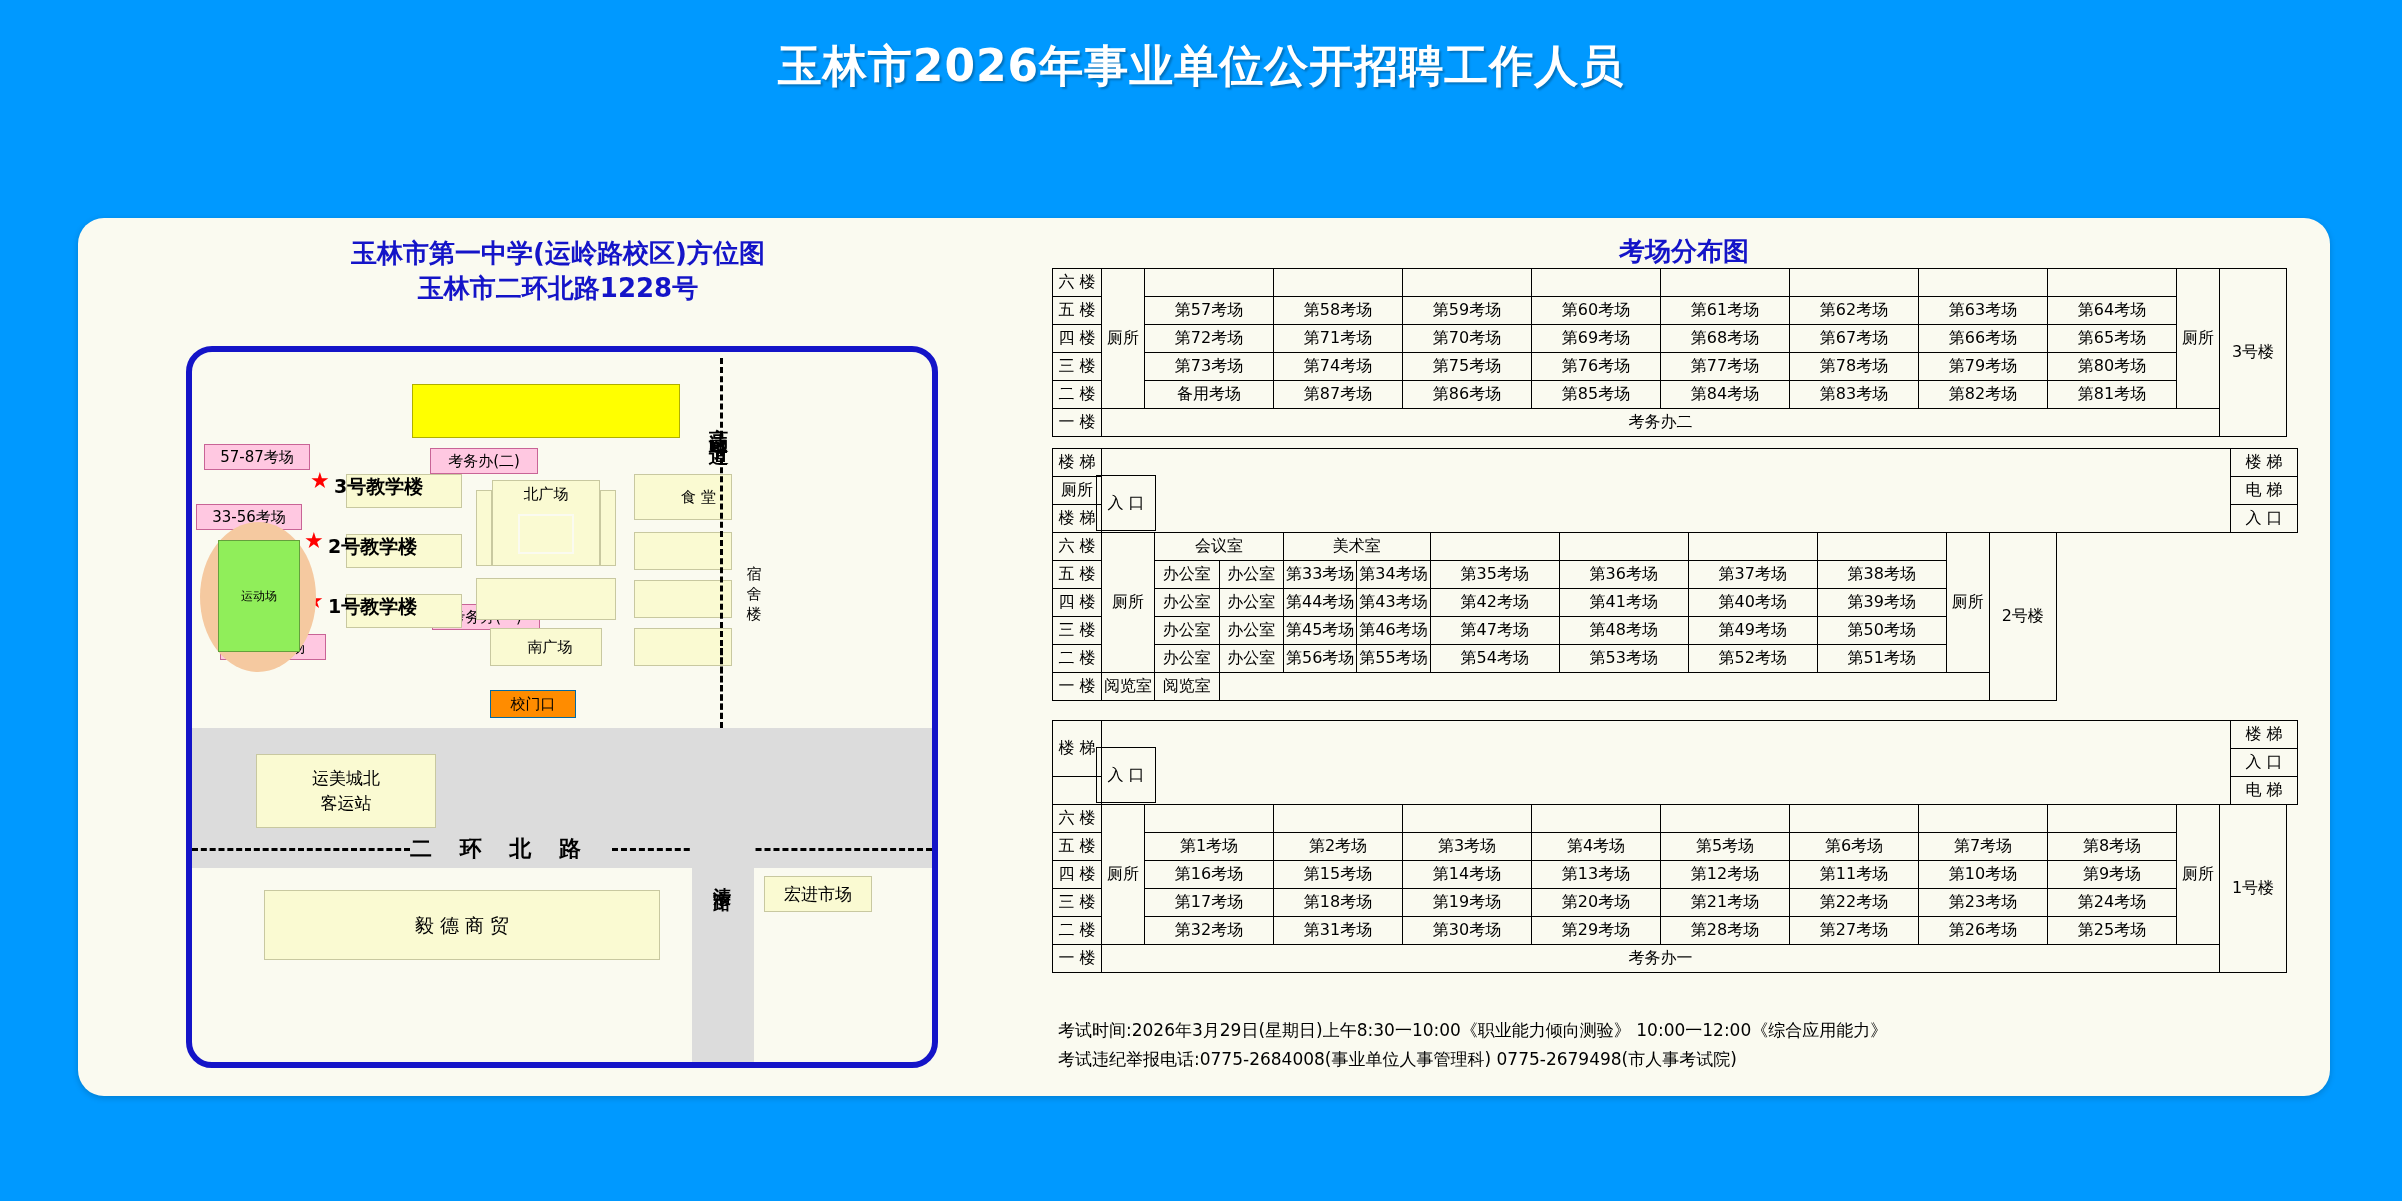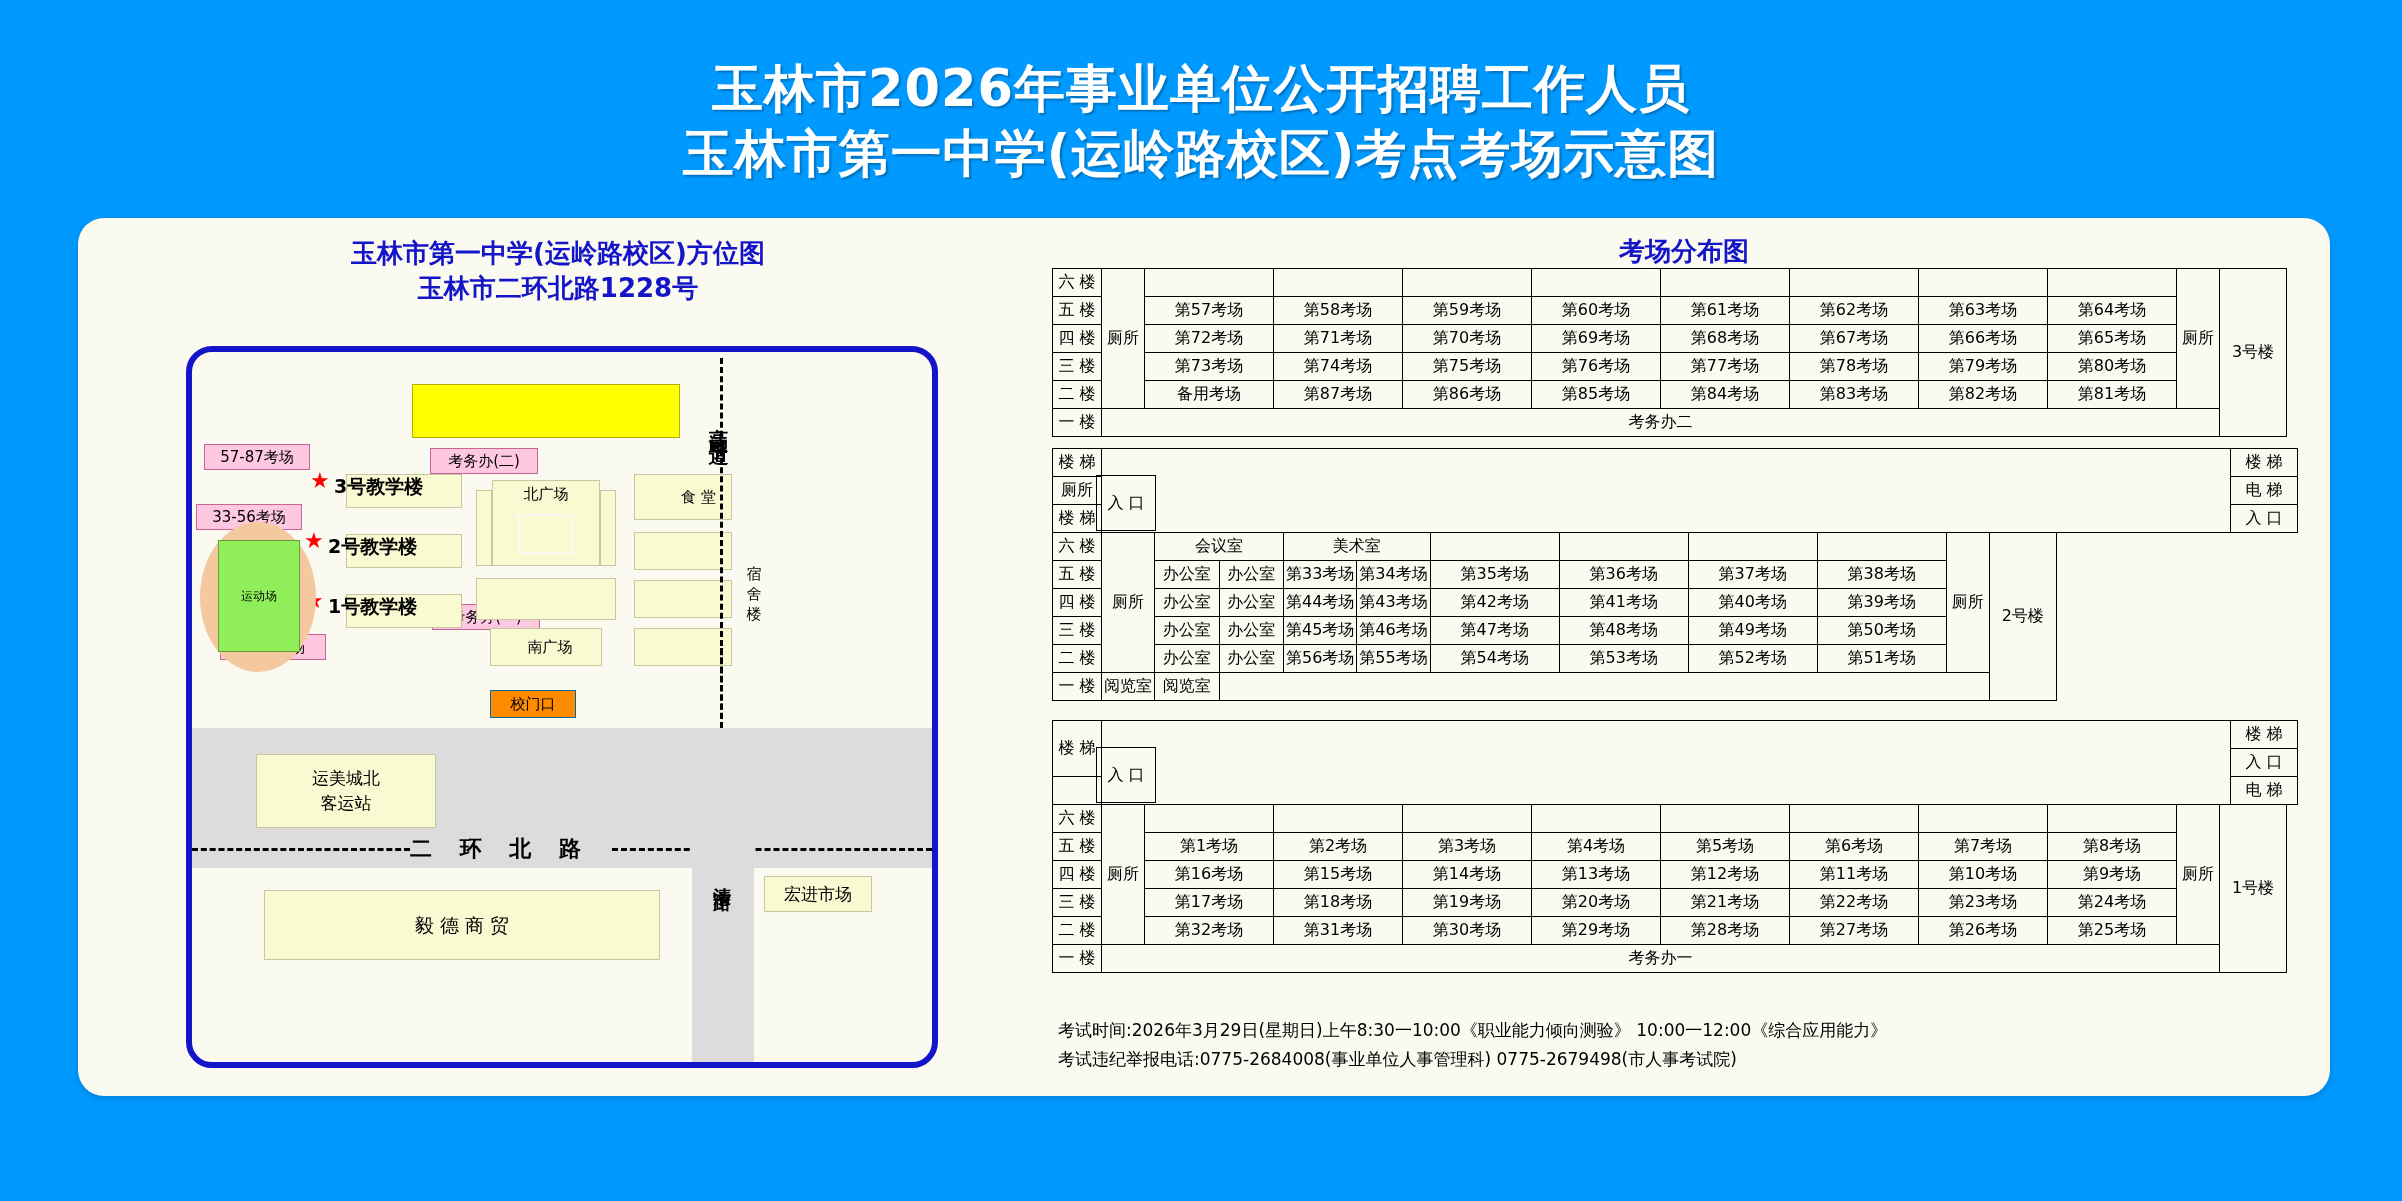--- a/index.html
+++ b/index.html
@@ -4,24 +4,24 @@
 <style>
   html,body{margin:0;padding:0;}
   body{
     width:2402px;height:1201px;
     background:#0099FF;
     font-family:"DejaVu Sans","Liberation Sans",sans-serif;
     overflow:hidden;
   }
   .title-wrap{
     text-align:center;
-    padding-top:56px;
+    padding-top:38px;
     color:#ffffff;
     font-weight:bold;
-    font-size:51px;
+    font-size:44px;
     line-height:1.28;
     letter-spacing:1px;
     text-shadow:2px 2px 2px rgba(0,0,0,.25);
   }
   .panel{
     position:absolute;
     left:78px;top:218px;
     width:2252px;height:878px;
     background:#FAFAF0;
     border-radius:26px;
@@ -105,21 +105,20 @@
   .footer{
     position:absolute;left:20px;bottom:22px;
     font-size:17px;color:#000;line-height:1.7;white-space:nowrap;
   }
 </style>
 </head>
 <body>
 
 <div class="title-wrap">
   <div>玉林市2026年事业单位公开招聘工作人员</div>
-  <div>玉林市第一中学(运岭路校区)考点考场示意图</div>
 </div>
 
 <div class="panel">
 
   <div class="left">
     <h2>
       <span>玉林市第一中学(运岭路校区)方位图</span><br>
       <span>玉林市二环北路1228号</span>
     </h2>
 

